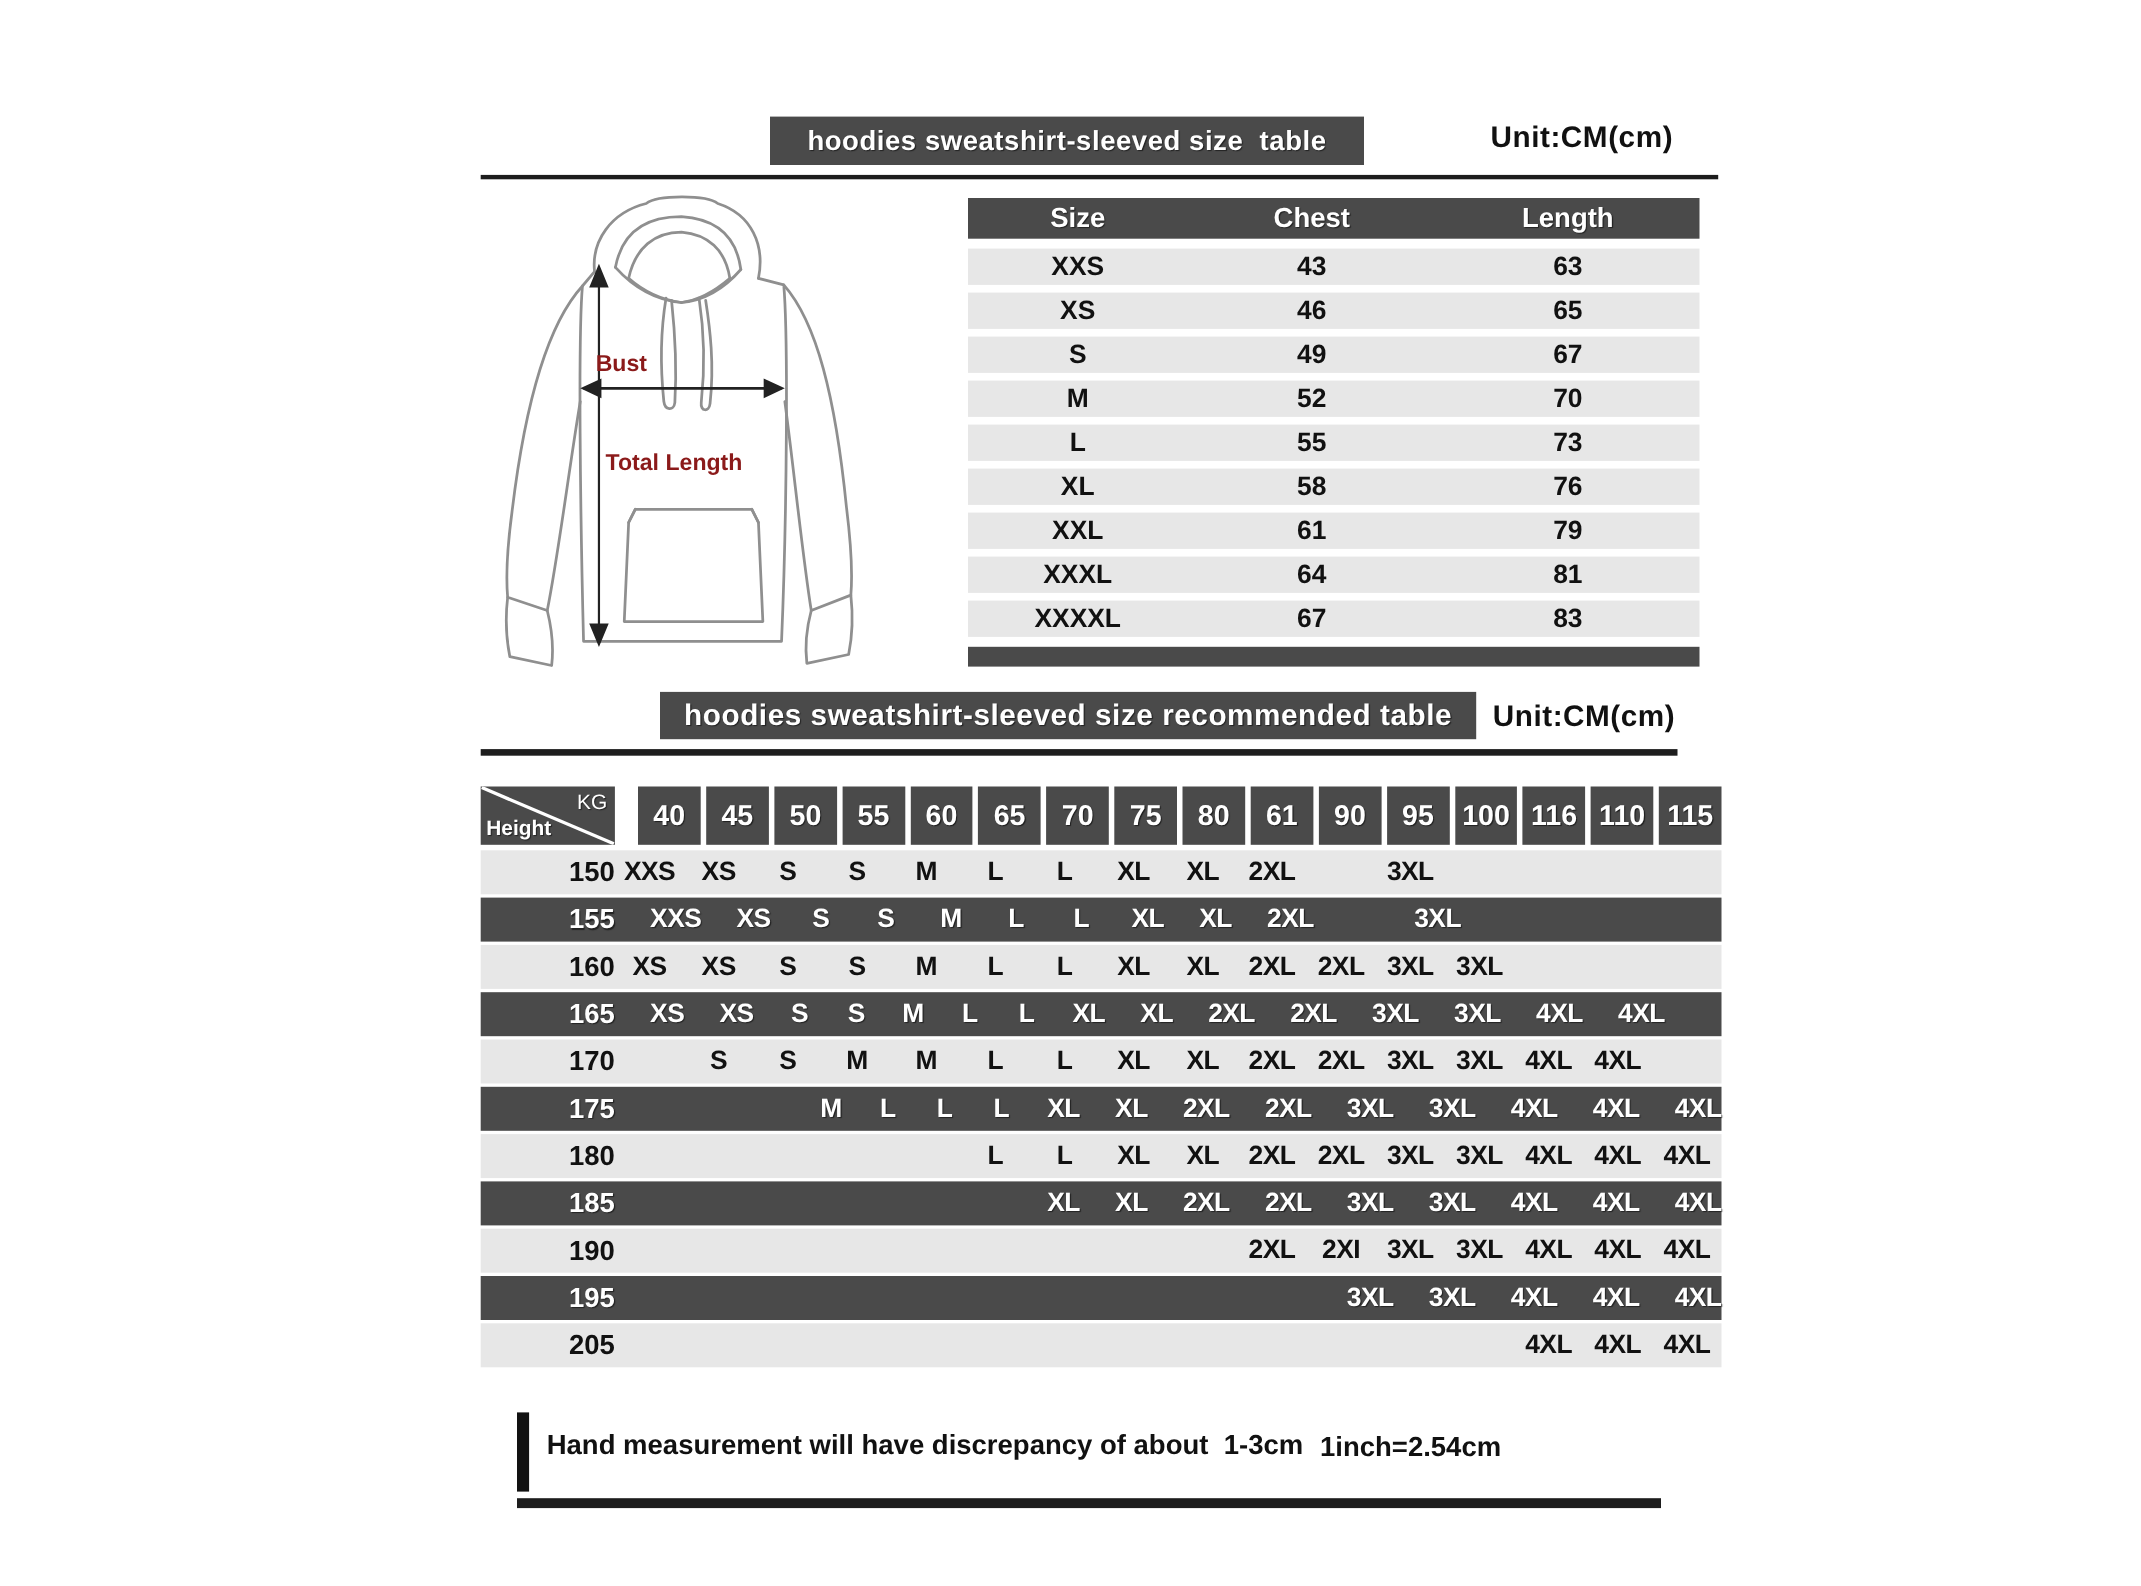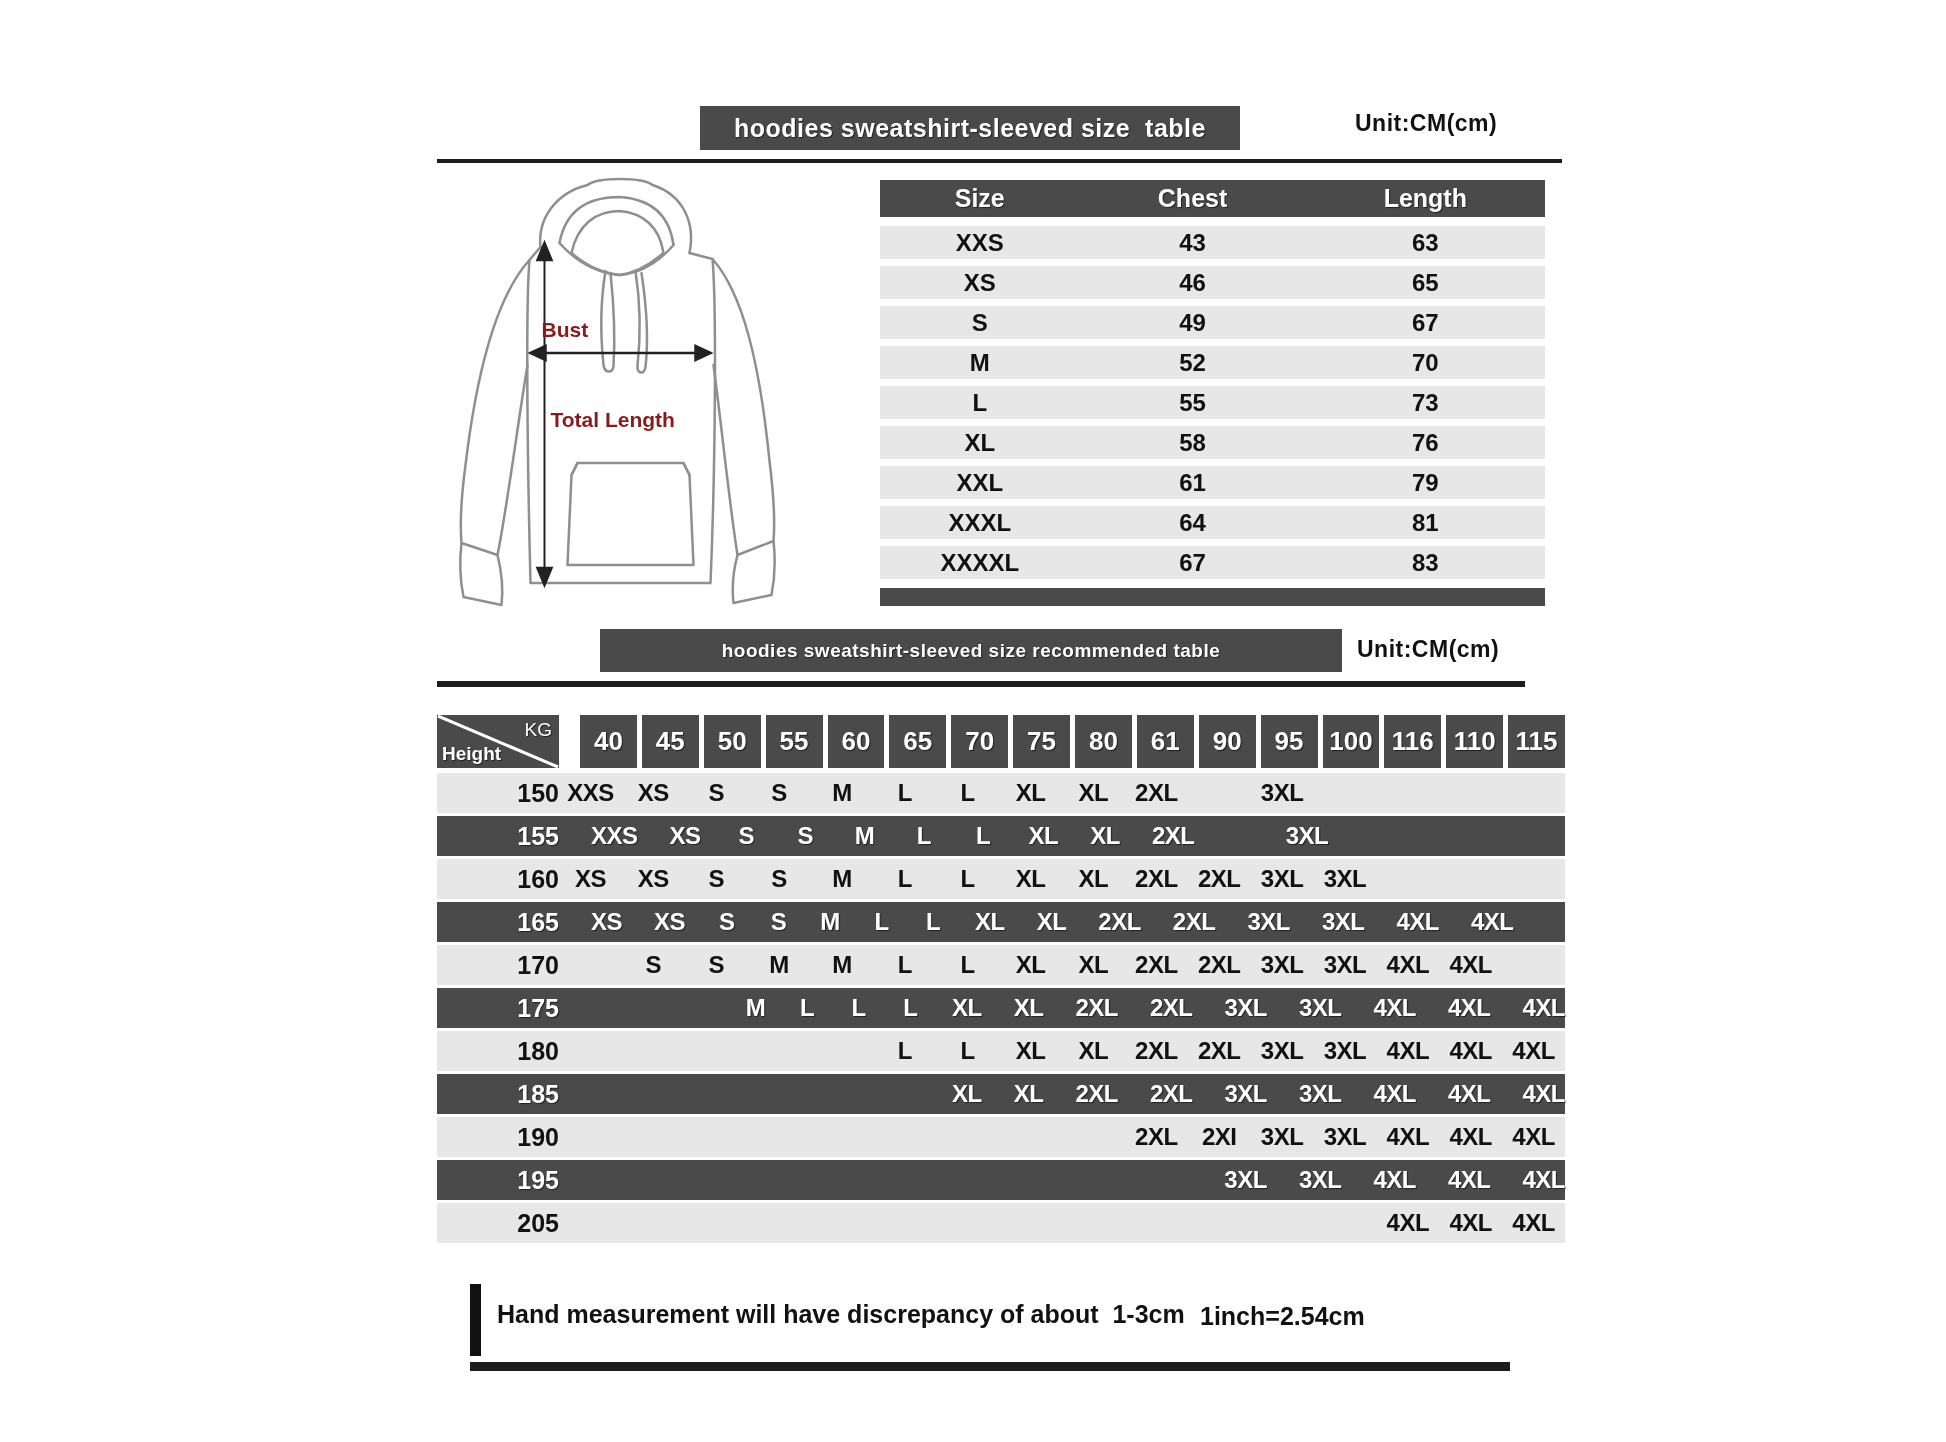--- a/index.html
+++ b/index.html
@@ -8,22 +8,22 @@
     font-family:"Liberation Sans",sans-serif;overflow:hidden;color:#111;
   }
   .pre{white-space:pre;}
   
   .titlebar{
     position:absolute;background:var(--dark,#4a4a4a);color:#fff;font-weight:bold;
     display:flex;align-items:center;justify-content:center;
     text-shadow:1px 1px 1px rgba(0,0,0,.55);letter-spacing:.5px;
   }
   #bar1{left:700px;top:106px;width:540px;height:44px;font-size:25px;}
-  #bar2{left:600px;top:629px;width:742px;height:43px;font-size:19px;text-align:right;}
-  .unit{position:absolute;font-weight:bold;font-size:23px;color:#111;letter-spacing:.5px;}
+  #bar2{left:600px;top:629px;width:742px;height:43px;font-size:27px;text-align:right;}
+  .unit{position:absolute;font-weight:bold;font-size:27px;color:#111;letter-spacing:.5px;}
   #unit1{left:1355px;top:110px;}
   #unit2{left:1357px;top:636px;}
   .hrule{position:absolute;background:#1d1d1d;}
   #line1{left:437px;top:159px;width:1125px;height:4px;}
   #line2{left:437px;top:681px;width:1088px;height:6px;}
   #line3{left:470px;top:1362px;width:1040px;height:9px;}
   
   #hoodie{position:absolute;left:435px;top:165px;width:395px;height:465px;}
   
   #sizeTable{position:absolute;left:880px;top:180px;width:665px;display:flex;flex-direction:column;}

